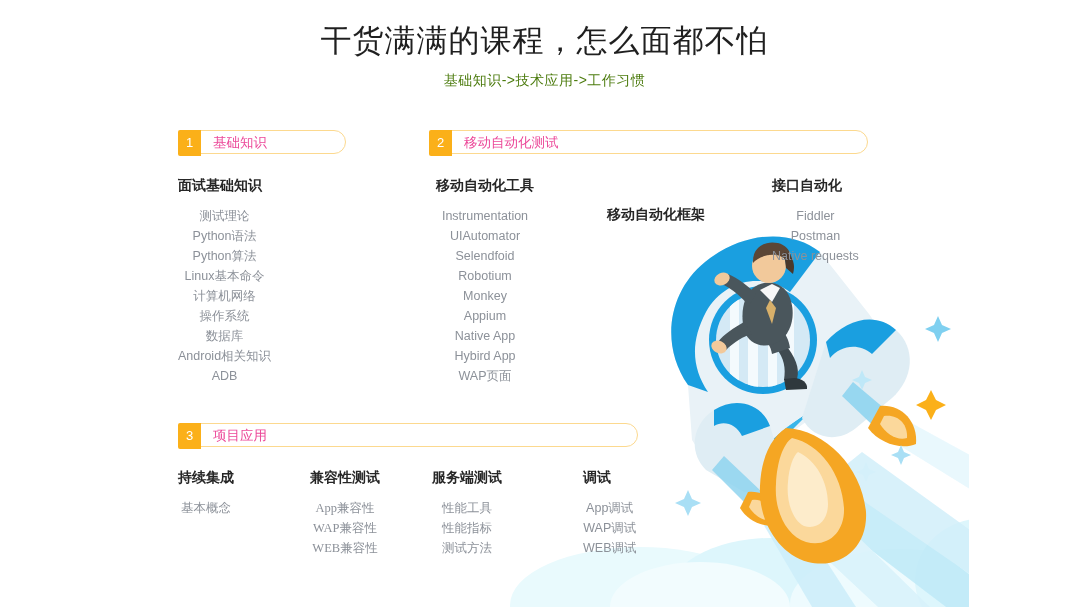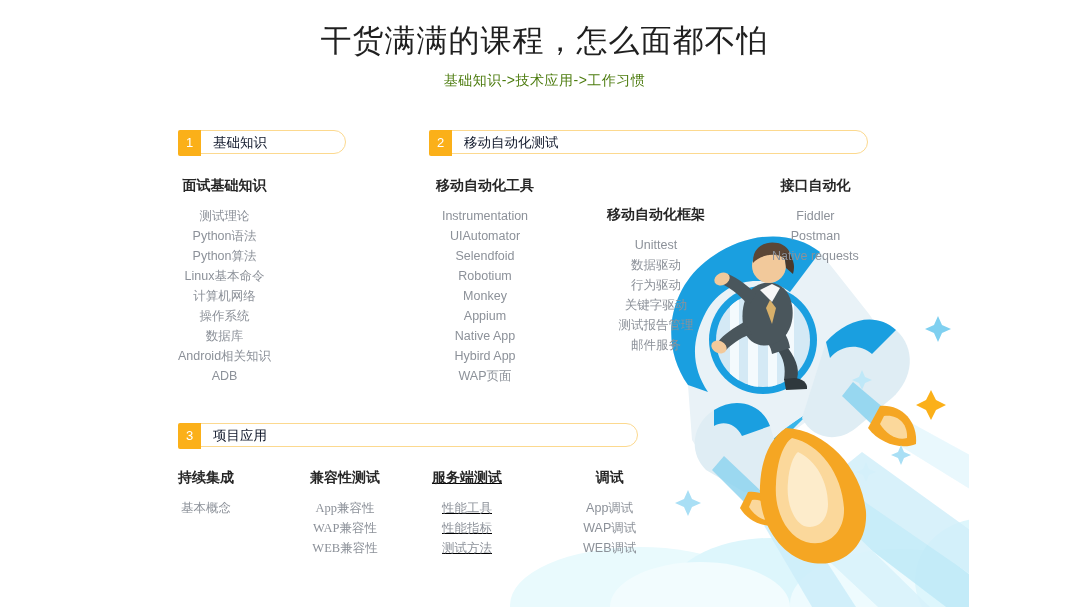--- a/index.html
+++ b/index.html
@@ -34,28 +34,28 @@
   }
   .pill-num {
     position:absolute; left:-1px; top:-1px;
     width:23px; height:26px; line-height:26px;
     background:#fbb019; color:#ffffff;
     font-size:13px; text-align:center;
     border-radius:2px 0 0 2px;
   }
   .pill-label {
     position:absolute; left:34px; top:0; height:24px; line-height:24px;
-    font-size:13.5px; color:#0f172a; white-space:nowrap;
+    font-size:13.5px; color:#ec4899; white-space:nowrap;
   }
 
   
   .col { position:absolute; }
   .col-title {
     font-size:14px; color:#262626; font-weight:bold;
-    margin-bottom:12px; white-space:nowrap; line-height:17px;text-align:center;
+    margin-bottom:12px; white-space:nowrap; line-height:17px;
   }
   .col-item {
     font-size:12.5px; color:#8c9199; font-weight:400;
     line-height:20px; white-space:nowrap;text-align:center;
   }
 </style>
 </head>
 <body>
 
 <div id="page">
@@ -247,28 +247,20 @@
       <div class="col-item">Monkey</div>
       <div class="col-item">Appium</div>
       <div class="col-item">Native App</div>
       <div class="col-item">Hybird App</div>
       <div class="col-item">WAP页面</div>
     </div>
   </div>
 
   <div class="col" style="left:607px; top:177px;margin-top:29px;">
     <div class="col-title">移动自动化框架</div>
-    <div>
-      <div class="col-item">Unittest</div>
-      <div class="col-item">数据驱动</div>
-      <div class="col-item">行为驱动</div>
-      <div class="col-item">关键字驱动</div>
-      <div class="col-item">测试报告管理</div>
-      <div class="col-item">邮件服务</div>
-    </div>
   </div>
 
   <div class="col" style="left:772px; top:177px;">
     <div class="col-title">接口自动化</div>
     <div>
       <div class="col-item">Fiddler</div>
       <div class="col-item">Postman</div>
       <div class="col-item">Native requests</div>
     </div>
   </div>
@@ -282,21 +274,21 @@
 
   <div class="col" style="left:310px; top:469px;font-family:Liberation Serif, serif;">
     <div class="col-title">兼容性测试</div>
     <div>
       <div class="col-item">App兼容性</div>
       <div class="col-item">WAP兼容性</div>
       <div class="col-item">WEB兼容性</div>
     </div>
   </div>
 
-  <div class="col" style="left:432px; top:469px;text-decoration:underline;">
+  <div class="col" style="left:432px; top:469px;">
     <div class="col-title">服务端测试</div>
     <div>
       <div class="col-item">性能工具</div>
       <div class="col-item">性能指标</div>
       <div class="col-item">测试方法</div>
     </div>
   </div>
 
   <div class="col" style="left:583px; top:469px;">
     <div class="col-title">调试</div>

